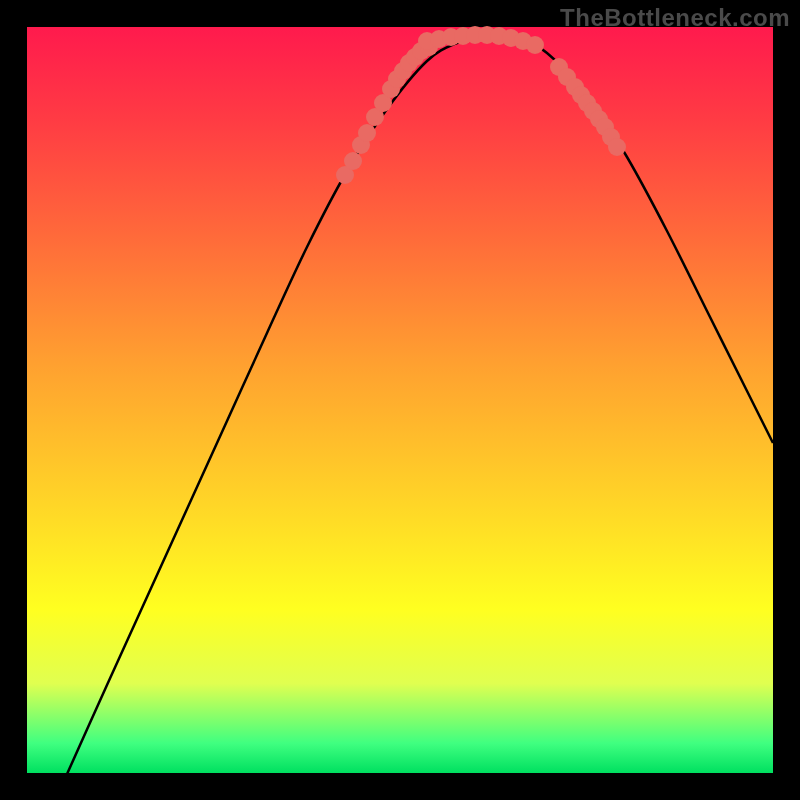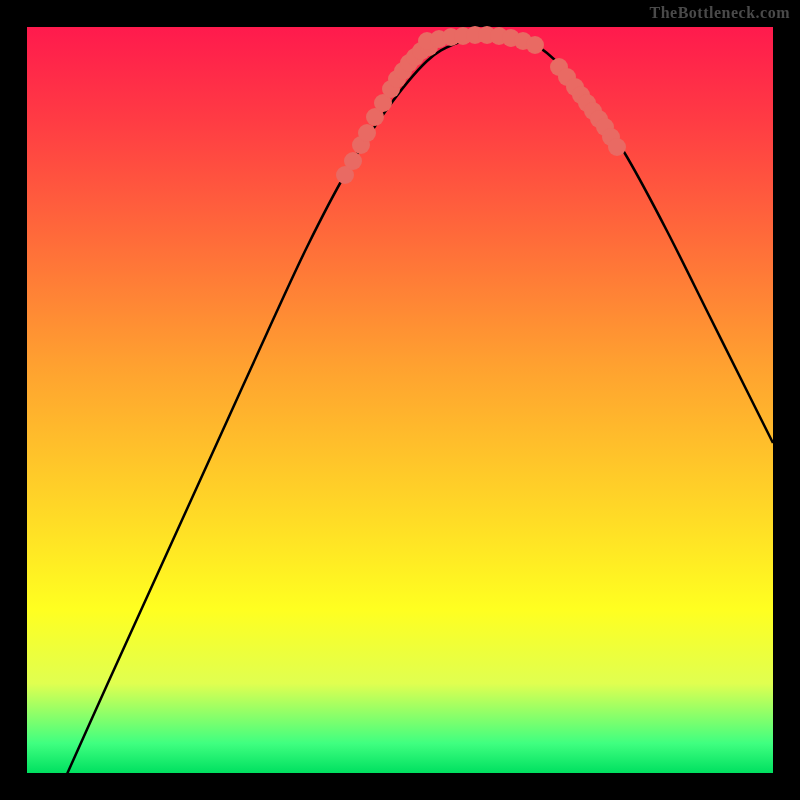--- a/index.html
+++ b/index.html
@@ -26,24 +26,24 @@
       #ffff20 78%,
       #e0ff50 88%,
       #40ff80 96%,
       #00e060 100%);
   }
   .watermark {
     position: absolute;
     top: 4px;
     right: 10px;
     color: #4a4a4a;
-    font-size: 16px;
+    font-size: 24px;
     font-weight: 600;
     letter-spacing: 0.5px;
-    font-family: Liberation Serif, serif;
+    font-family: Liberation Sans, sans-serif;
   }
   svg.overlay {
     position: absolute;
     left: 27px;
     top: 27px;
     width: 746px;
     height: 746px;
     overflow: visible;
   }
 </style>

